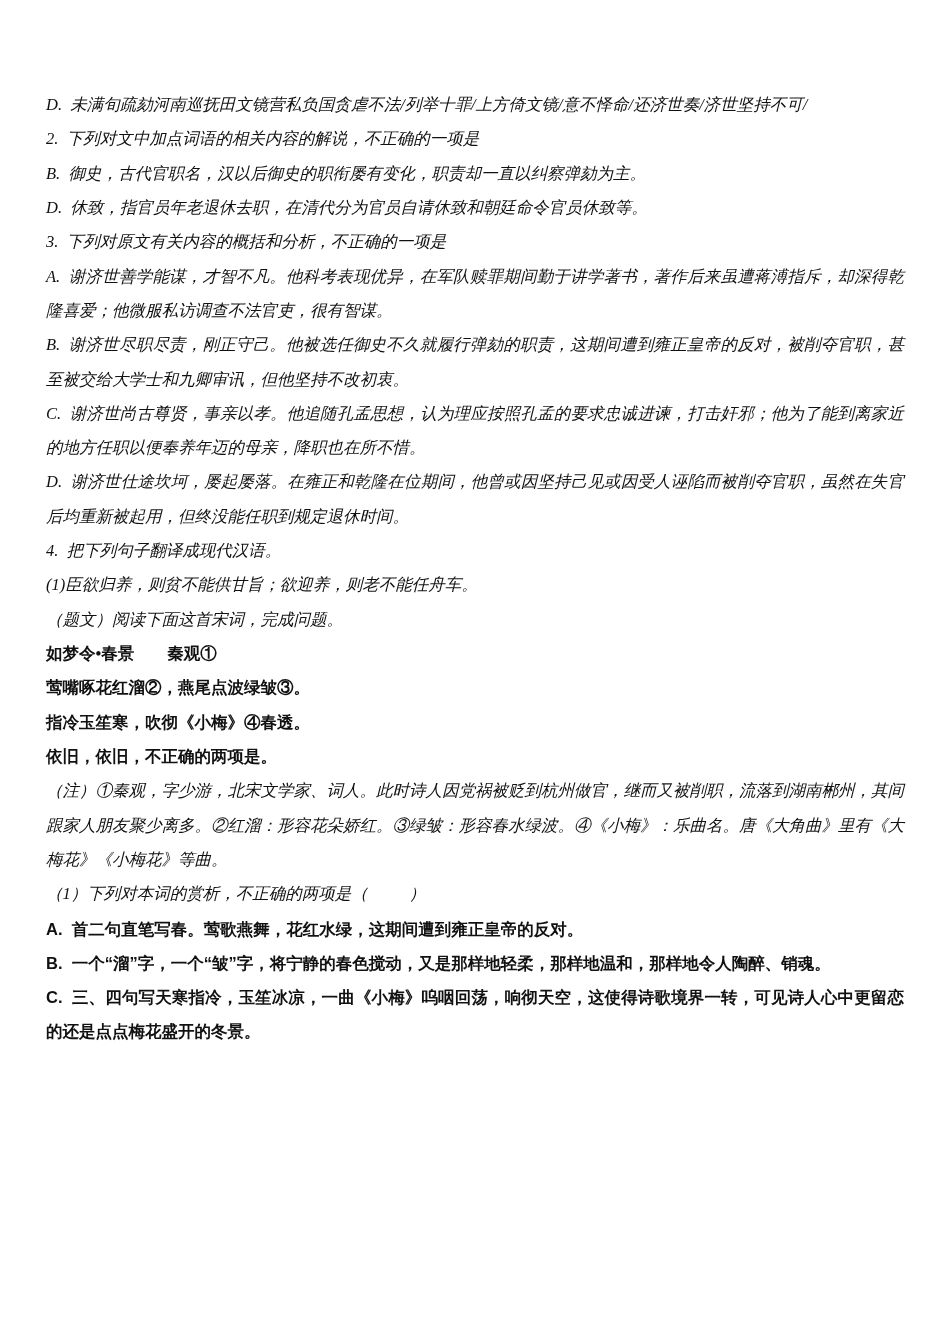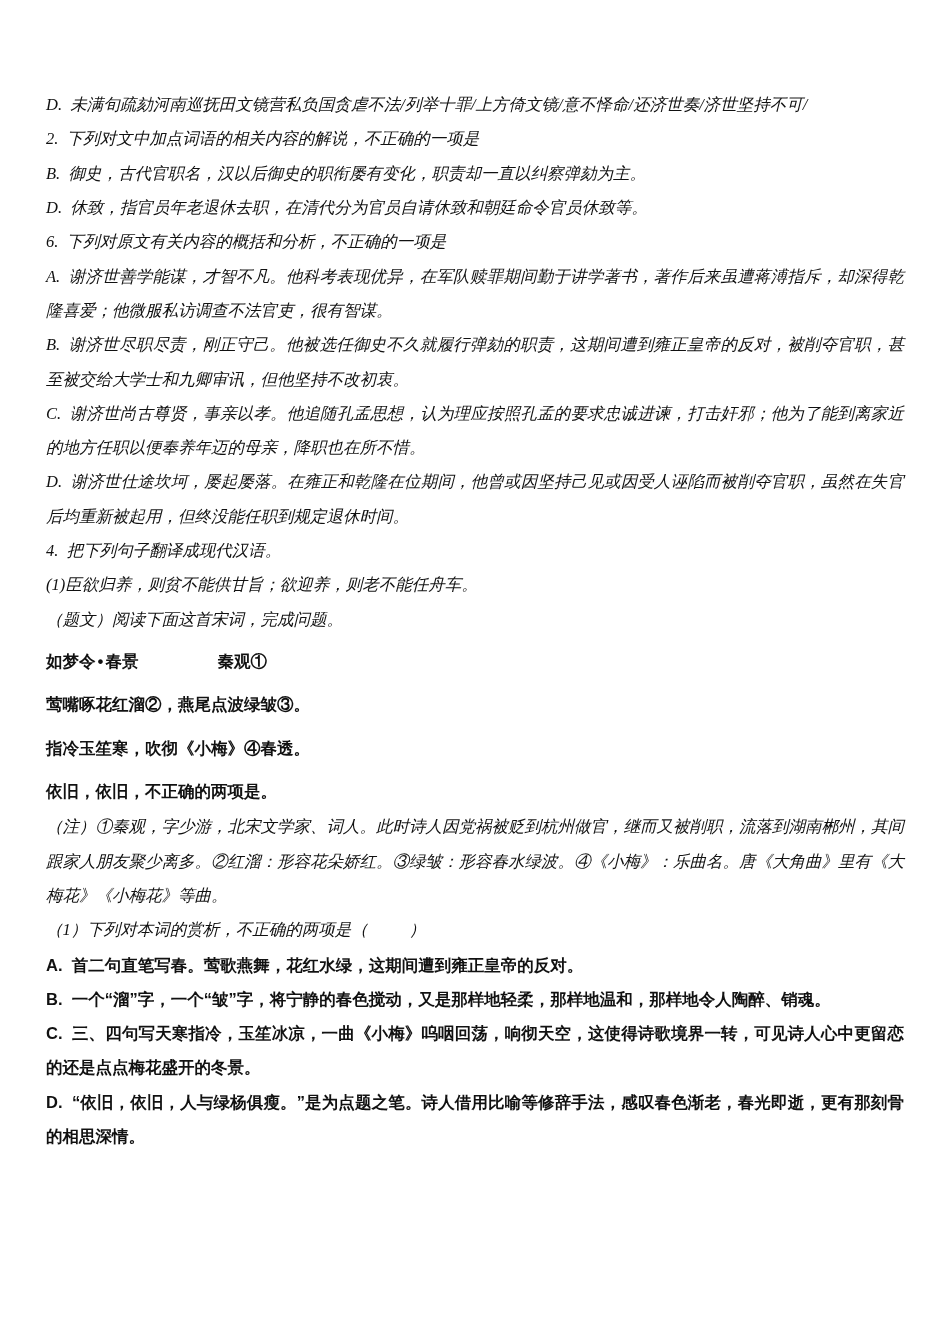--- a/index.html
+++ b/index.html
@@ -29,49 +29,47 @@
     word-break: break-all;
     text-align: justify;
   }
   .para.normal {
     font-weight: normal;
     font-family: "Liberation Serif", "DejaVu Serif", serif;
     font-style: italic;
   }
   .para.bold {
     font-weight: bold;
-    font-family: Liberation Mono, monospace;
-    margin-top: 9px;
+    font-family: Liberation Serif, serif;
   }
   .para.hei {
     font-weight: bold;
     font-family: "Liberation Sans", "DejaVu Sans", sans-serif;
   }
 </style>
 </head>
 <body>
 
 <div class="page">
   <div class="content" id="document-content">
       <p class="para normal">D.  未满旬疏劾河南巡抚田文镜营私负国贪虐不法/列举十罪/上方倚文镜/意不怿命/还济世奏/济世坚持不可/</p>
       <p class="para normal">2.  下列对文中加点词语的相关内容的解说，不正确的一项是</p>
       <p class="para normal">B.  御史，古代官职名，汉以后御史的职衔屡有变化，职责却一直以纠察弹劾为主。</p>
       <p class="para normal">D.  休致，指官员年老退休去职，在清代分为官员自请休致和朝廷命令官员休致等。</p>
-      <p class="para normal">6.  下列对原文有关内容的概括和分析，不正确的一项是</p>
+      <p class="para normal">3.  下列对原文有关内容的概括和分析，不正确的一项是</p>
       <p class="para normal">A.  谢济世善学能谋，才智不凡。他科考表现优异，在军队赎罪期间勤于讲学著书，著作后来虽遭蒋溥指斥，却深得乾隆喜爱；他微服私访调查不法官吏，很有智谋。</p>
       <p class="para normal">B.  谢济世尽职尽责，刚正守己。他被选任御史不久就履行弹劾的职责，这期间遭到雍正皇帝的反对，被削夺官职，甚至被交给大学士和九卿审讯，但他坚持不改初衷。</p>
       <p class="para normal">C.  谢济世尚古尊贤，事亲以孝。他追随孔孟思想，认为理应按照孔孟的要求忠诚进谏，打击奸邪；他为了能到离家近的地方任职以便奉养年迈的母亲，降职也在所不惜。</p>
       <p class="para normal">D.  谢济世仕途坎坷，屡起屡落。在雍正和乾隆在位期间，他曾或因坚持己见或因受人诬陷而被削夺官职，虽然在失官后均重新被起用，但终没能任职到规定退休时间。</p>
       <p class="para normal">4.  把下列句子翻译成现代汉语。</p>
       <p class="para normal">(1)臣欲归养，则贫不能供甘旨；欲迎养，则老不能任舟车。</p>
       <p class="para normal">（题文）阅读下面这首宋词，完成问题。</p>
       <p class="para bold">如梦令•春景        秦观①</p>
       <p class="para bold">莺嘴啄花红溜②，燕尾点波绿皱③。</p>
       <p class="para bold">指冷玉笙寒，吹彻《小梅》④春透。</p>
       <p class="para bold">依旧，依旧，不正确的两项是。</p>
       <p class="para normal">（注）①秦观，字少游，北宋文学家、词人。此时诗人因党祸被贬到杭州做官，继而又被削职，流落到湖南郴州，其间跟家人朋友聚少离多。②红溜：形容花朵娇红。③绿皱：形容春水绿波。④《小梅》：乐曲名。唐《大角曲》里有《大梅花》《小梅花》等曲。</p>
       <p class="para normal">（1）下列对本词的赏析，不正确的两项是（          ）</p>
       <p class="para hei">A.  首二句直笔写春。莺歌燕舞，花红水绿，这期间遭到雍正皇帝的反对。</p>
       <p class="para hei">B.  一个“溜”字，一个“皱”字，将宁静的春色搅动，又是那样地轻柔，那样地温和，那样地令人陶醉、销魂。</p>
       <p class="para hei">C.  三、四句写天寒指冷，玉笙冰凉，一曲《小梅》呜咽回荡，响彻天空，这使得诗歌境界一转，可见诗人心中更留恋的还是点点梅花盛开的冬景。</p>
-      <p class="para hei">D.  “依旧，依旧，人与绿杨俱瘦。”是为点题之笔。诗人借用比喻等修辞手法，感叹春色渐老，春光即逝，更有那刻骨的相思深情。</p>
     </div>
 </div>
 
 </body></html>

